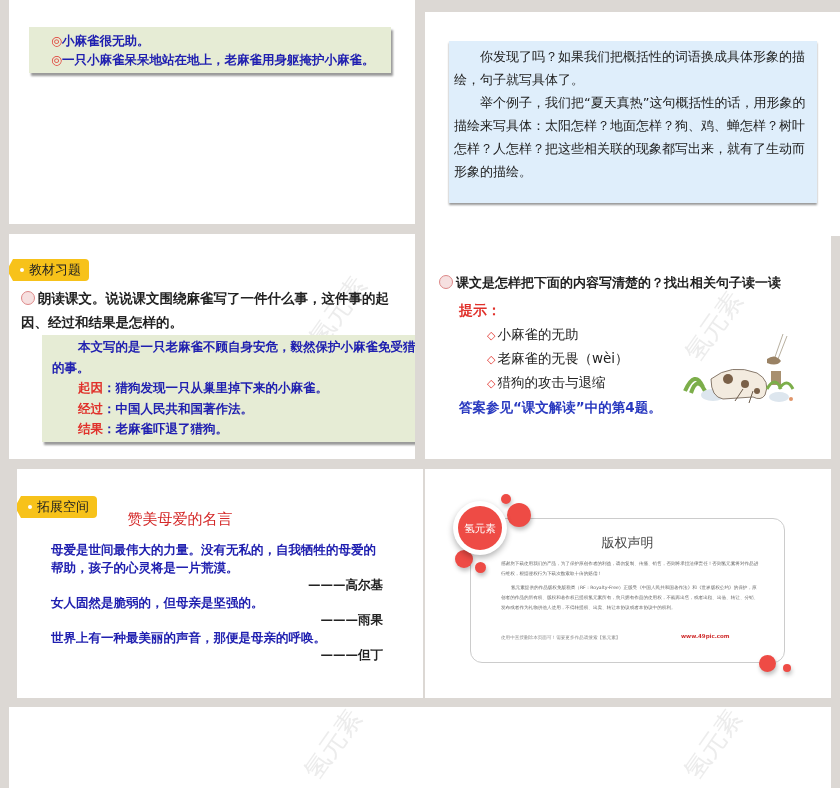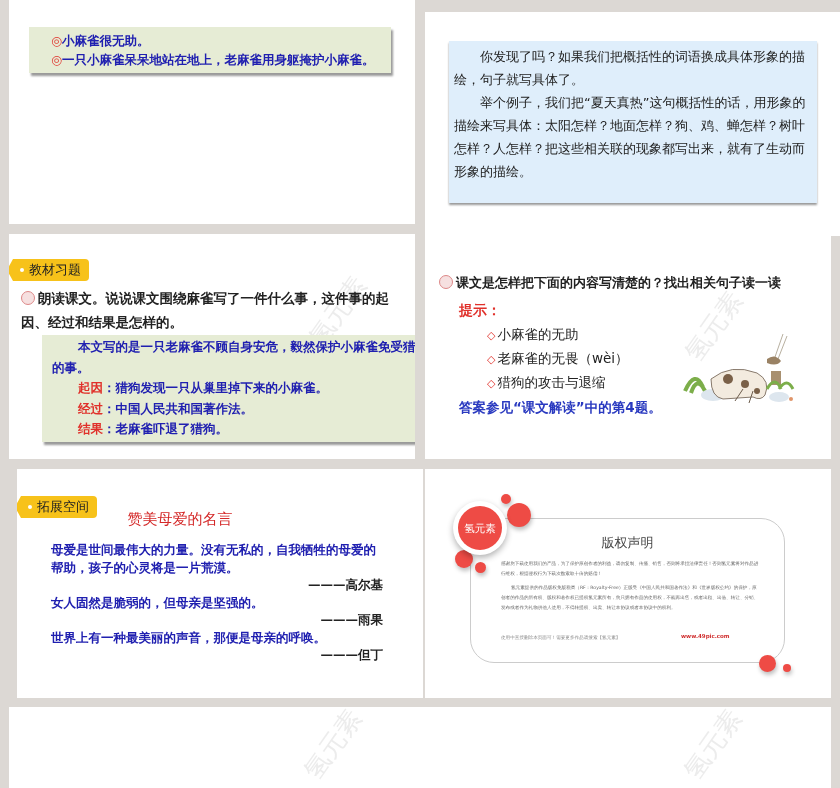--- a/index.html
+++ b/index.html
@@ -50,21 +50,21 @@
   #s4 .ans { position: absolute; left: 34px; top: 165px; font-size: 13.5px; font-weight: bold; color: #2a3ac0; }
   .dogpic { position: absolute; left: 258px; top: 95px; width: 120px; height: 80px; }
 
   
   #s5 .title { position: absolute; left: 0; width: 326px; top: 41px; text-align: center; font-size: 15px; color: #d42828; }
   #s5 .quotes { position: absolute; left: 34px; top: 72px; width: 332px; font-size: 12.5px; font-weight: bold; }
   #s5 .qt { line-height: 17.5px; }
   #s5 .au { text-align: right; color: #222; line-height: 17.5px; }
 
   
-  .cardbox { position: absolute; left: 45px; top: 49px; width: 315px; height: 145px; border: 1.5px solid #ccc; border-radius: 24px; background: #fff; }
+  .cardbox { position: absolute; left: 45px; top: 49px; width: 315px; height: 145px; border: 1.5px solid #ccc; border-radius: 12px; background: #fff; }
   .ctitle { position: absolute; left: 0; width: 100%; top: 15px; text-align: center; font-size: 13px; color: #444; }
   .ctext { position: absolute; left: 30px; width: 260px; font-size: 4.6px; line-height: 10px; color: #666; }
   .cfoot { position: absolute; left: 30px; top: 116px; font-size: 4.6px; color: #888; }
   .curl { position: absolute; left: 210px; top: 114px; font-size: 5.5px; color: #d03030; font-weight: bold; }
   .circle { position: absolute; border-radius: 50%; background: #ee4b45; box-shadow: 1px 3px 4px rgba(0,0,0,0.25); }
   .bigc { left: 28px; top: 32px; width: 54px; height: 54px; background: #fff; box-shadow: 0 3px 6px rgba(0,0,0,0.3); }
   .bigc .inner { position: absolute; left: 5px; top: 5px; width: 44px; height: 44px; border-radius: 50%; background: #ee4b45; color: #fff; font-size: 10.5px; text-align: center; line-height: 44px; }
 
   .wm { position: absolute; color: rgba(200,200,200,0.35); font-size: 26px; transform: rotate(-55deg); white-space: nowrap; pointer-events: none; }
 </style>

